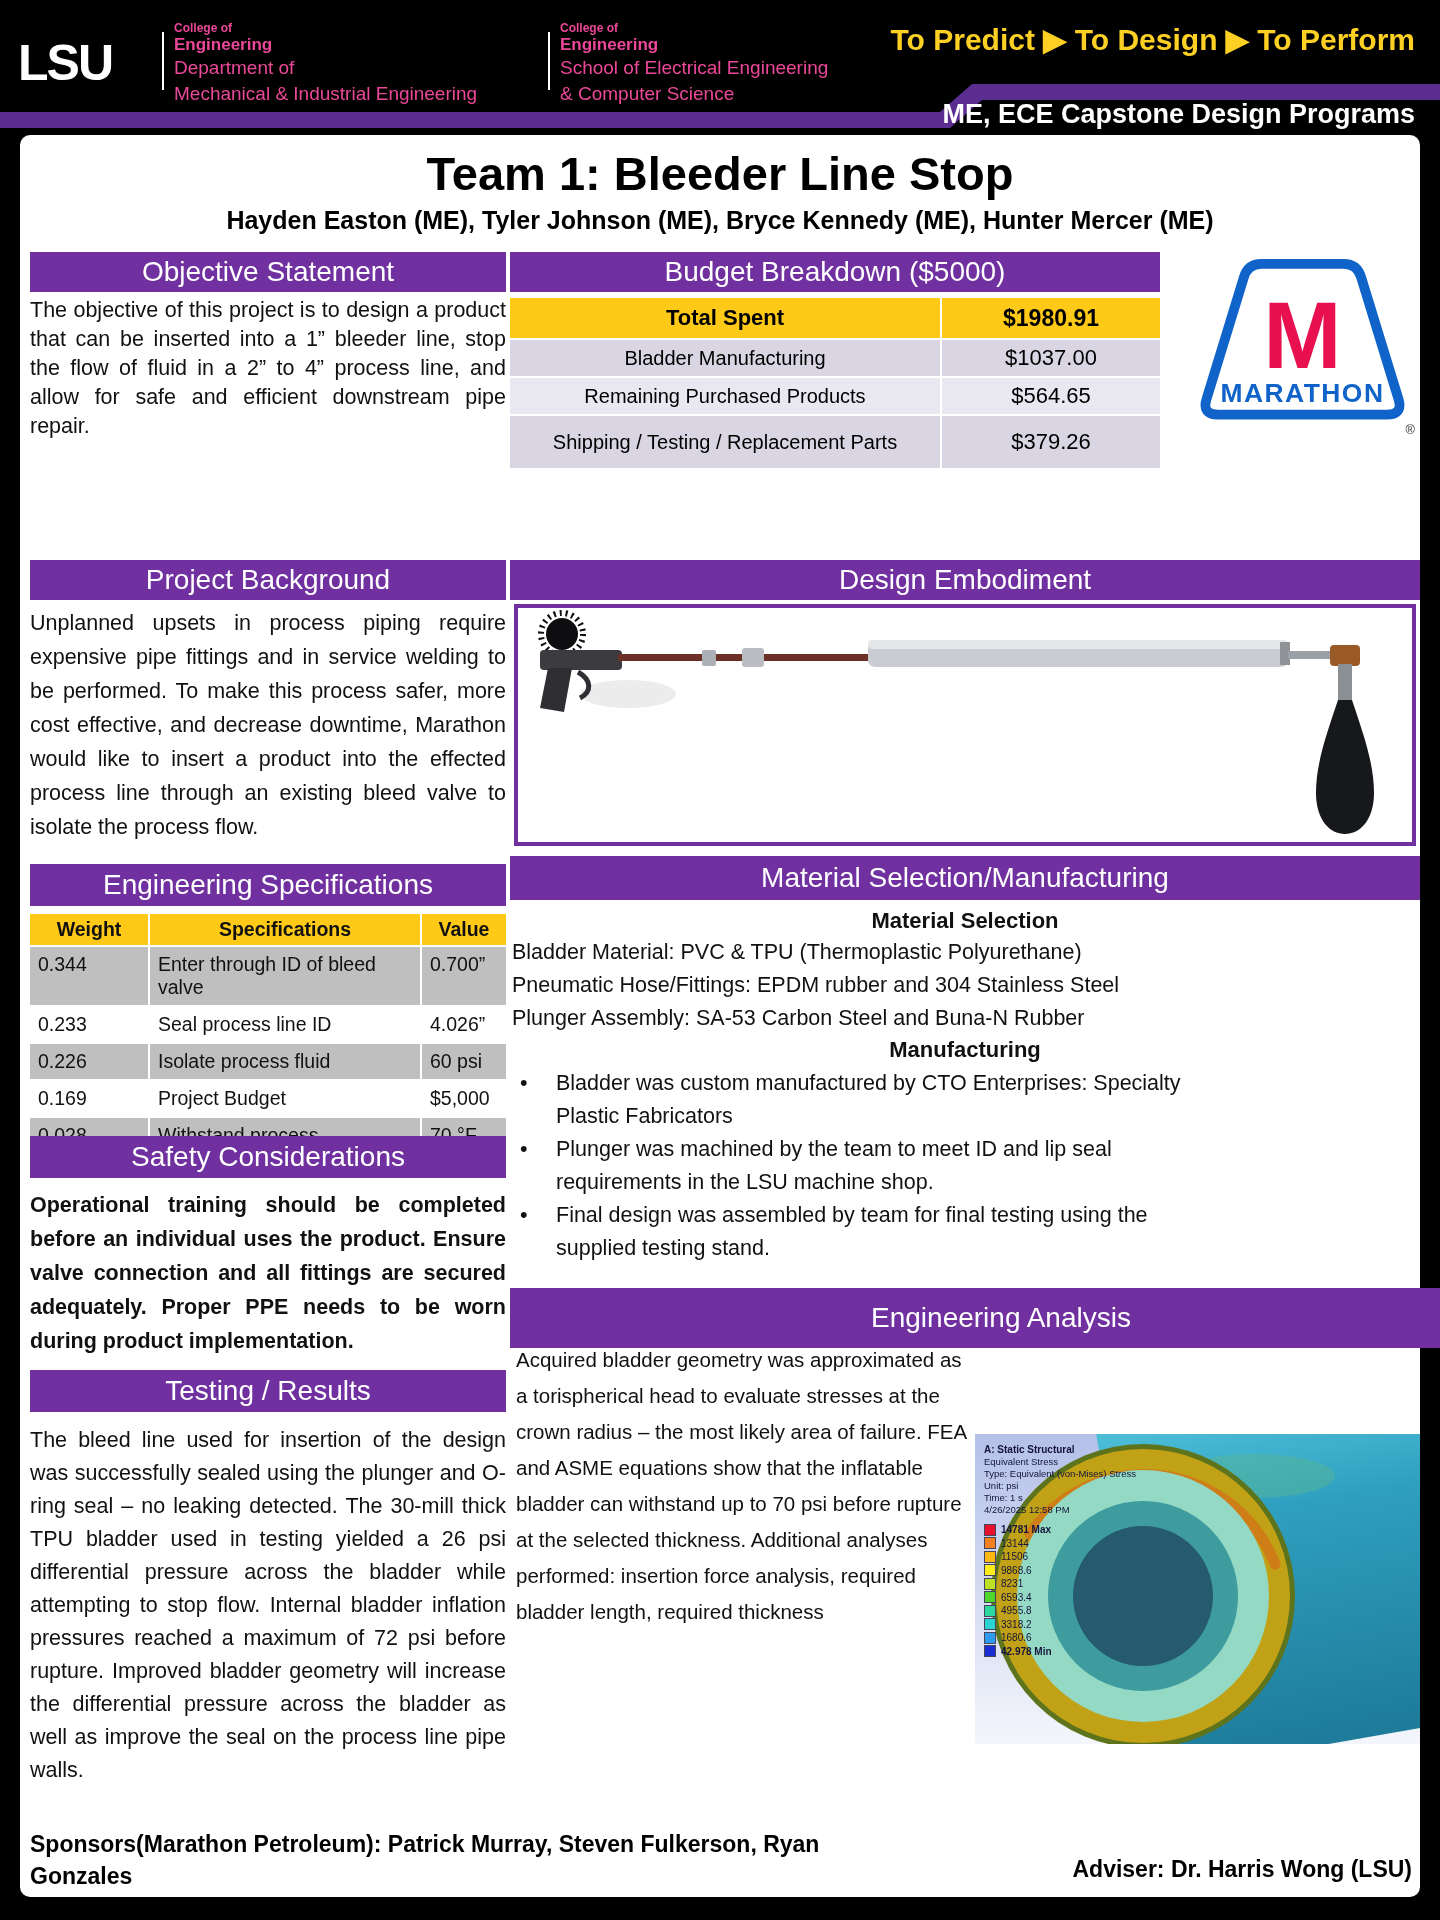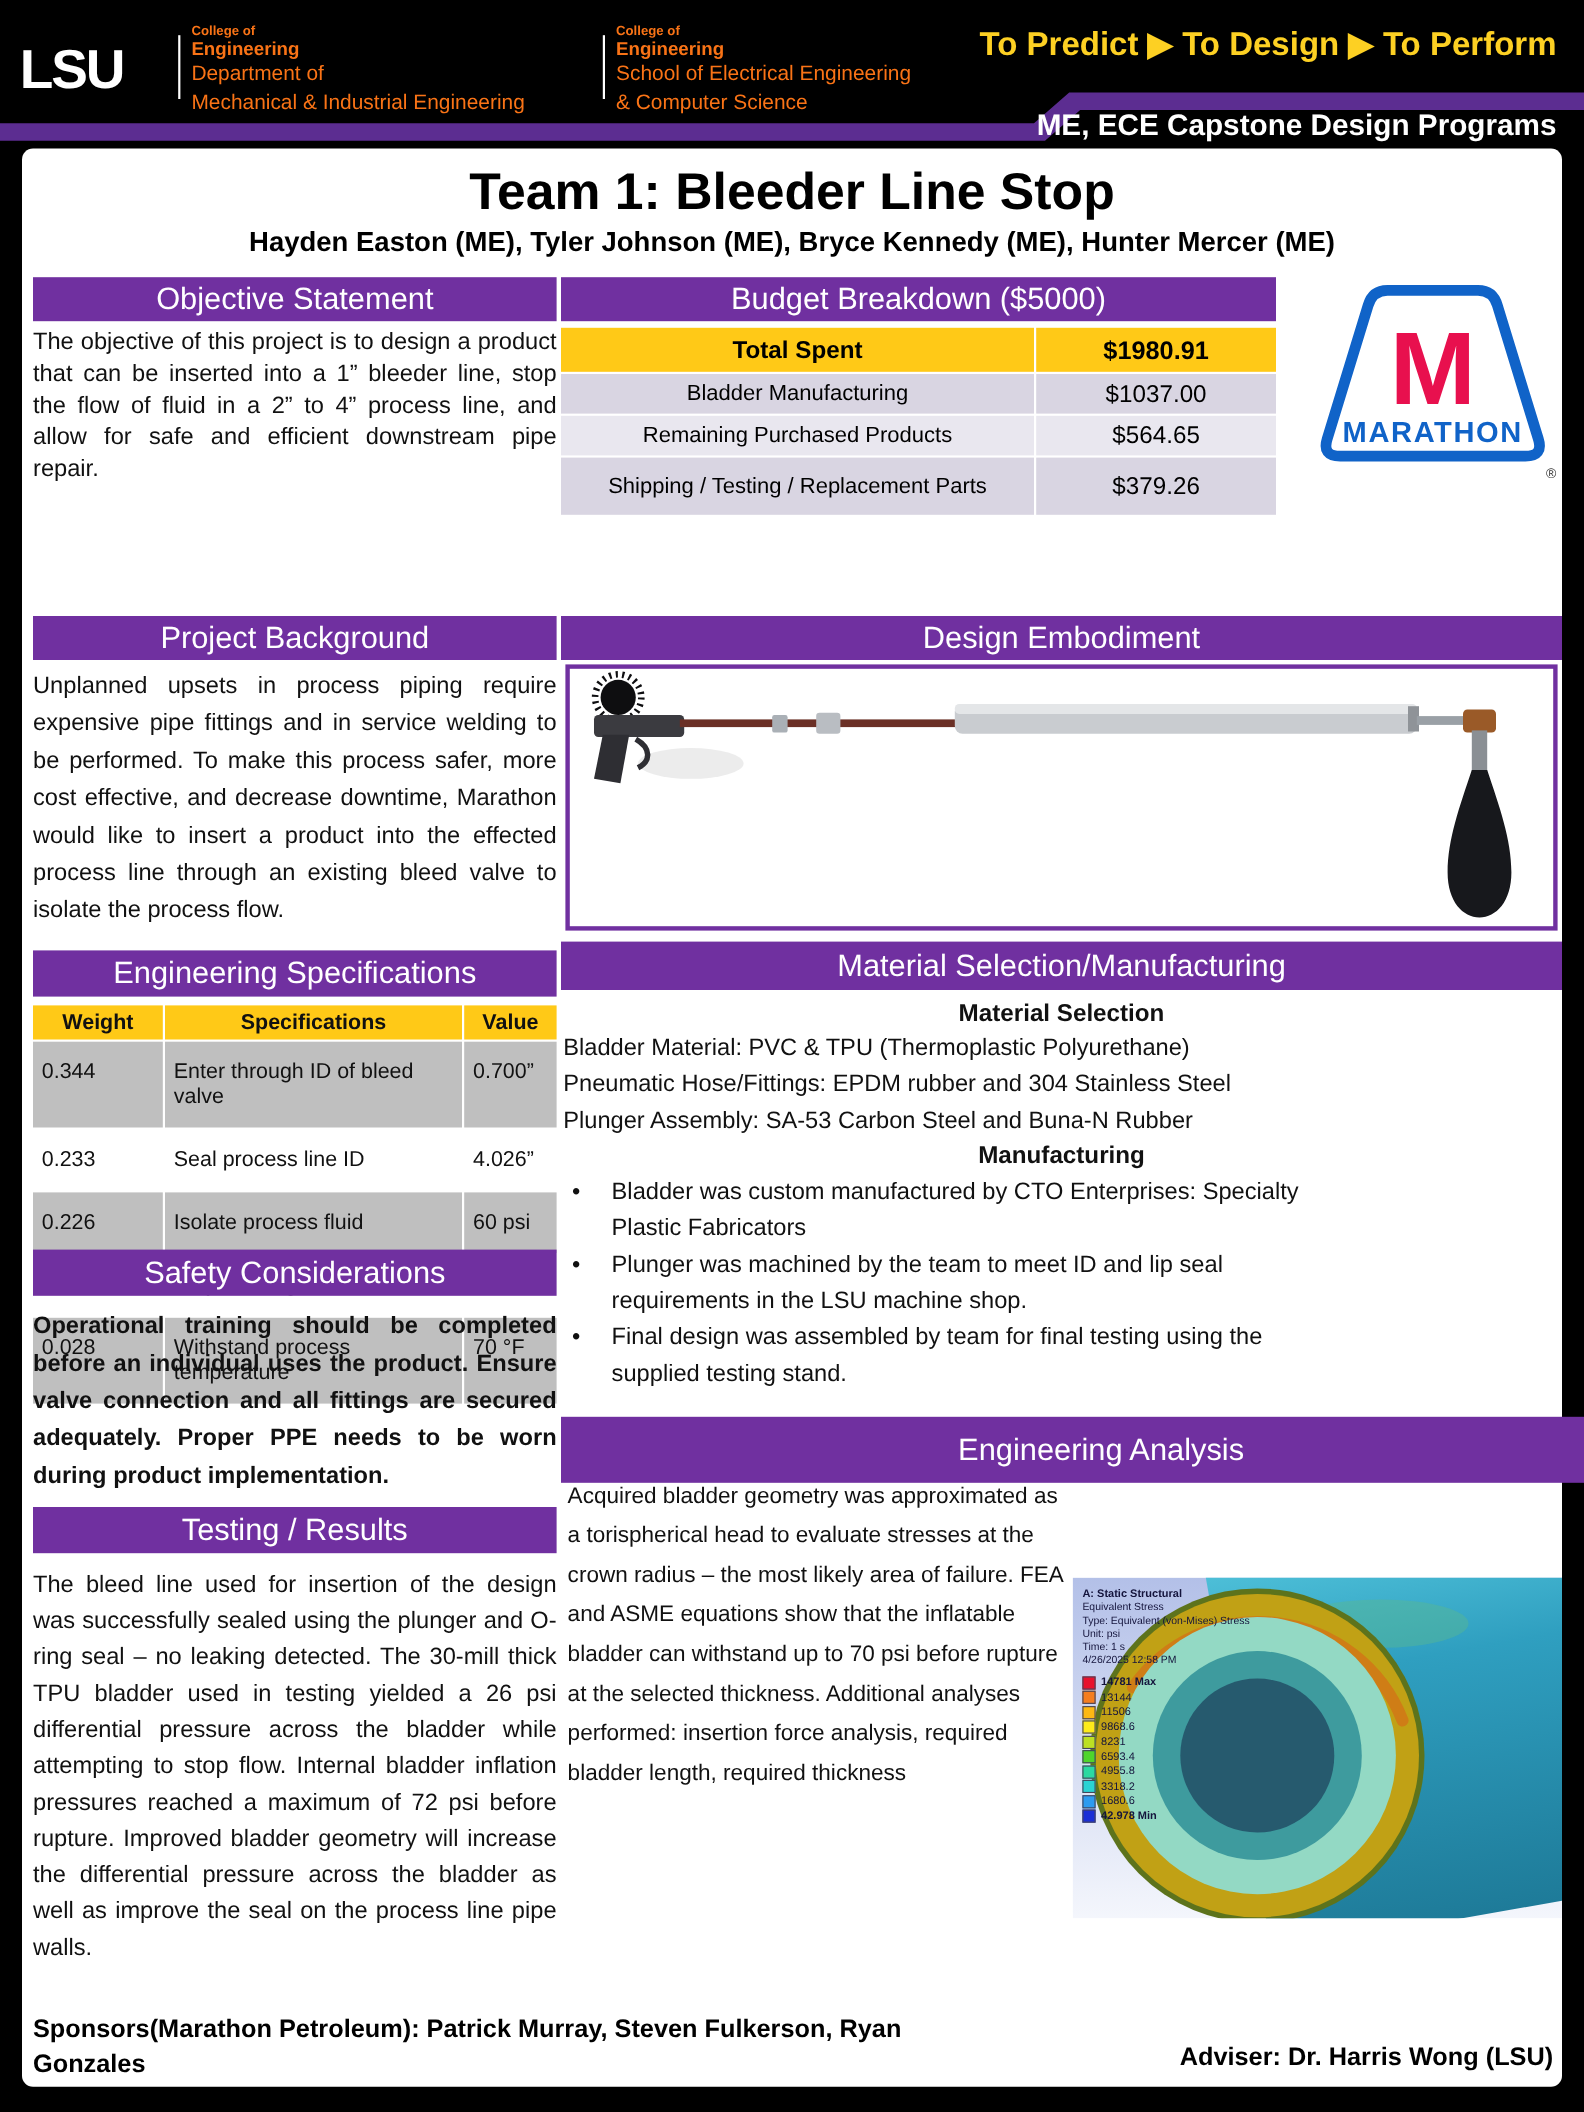--- a/index.html
+++ b/index.html
@@ -3,21 +3,21 @@
 <meta charset="utf-8">
 <style>
   html,body{margin:0;padding:0;background:#000;}
   .poster{position:relative;width:1440px;height:1920px;background:#000;overflow:hidden;
           font-family:"Liberation Sans",sans-serif;}
   .card{position:absolute;left:20px;top:135px;width:1400px;height:1762px;background:#fff;border-radius:10px;}
 
   
   .lsu{position:absolute;left:18px;top:34px;color:#fff;font-size:50px;font-weight:800;letter-spacing:-2px;}
   .hsep{position:absolute;width:2px;background:#fff;}
-  .hblock{position:absolute;color:#f97316;}
+  .hblock{position:absolute;color:#ec4899;}
   .hsmall{font-size:12px;font-weight:bold;line-height:13px;}
   .hbold{font-size:17px;font-weight:bold;line-height:19px;}
   .hline{font-size:19px;line-height:24px;margin-top:2px;}
   .motto{position:absolute;left:790px;top:22px;width:625px;text-align:right;color:#FDD023;
          font-size:30px;font-weight:bold;}
   .band{position:absolute;left:0;top:0;}
   .program{position:absolute;left:700px;top:99px;width:715px;text-align:right;color:#fff;
            font-size:27px;font-weight:bold;}
 
   
@@ -30,21 +30,21 @@
            font-size:25px;font-weight:bold;}
 
   
   #obj-bar{left:30px;top:252px;width:476px;height:40px;}
   #obj-text{left:30px;top:296px;width:476px;line-height:29px;}
   #bg-bar{left:30px;top:560px;width:476px;height:40px;}
   #bg-text{left:30px;top:606px;width:476px;line-height:34px;}
   #spec-bar{left:30px;top:864px;width:476px;height:42px;}
   #spec-table{position:absolute;left:30px;top:912px;width:476px;}
   .spec-row{display:grid;grid-template-columns:118px 270px 84px;gap:2px;margin-top:2px;}
-  .spec-row .cell{font-size:19.5px;color:#111;padding:16px 8px;}
+  .spec-row .cell{font-size:19.5px;color:#111;padding:6px 8px;}
   .spec-head .cell{background:#FFC917;font-weight:bold;text-align:center;padding:4px 0;}
   .spec-dark .cell{background:#BFBFBF;}
   .spec-light .cell{background:#ffffff;}
   #safety-bar{left:30px;top:1136px;width:476px;height:42px;}
   #safety-text{left:30px;top:1188px;width:476px;line-height:34px;font-weight:bold;}
   #test-bar{left:30px;top:1370px;width:476px;height:42px;}
   #test-text{left:30px;top:1424px;width:476px;line-height:33px;}
 
   
   #budget-bar{left:510px;top:252px;width:650px;height:40px;}

